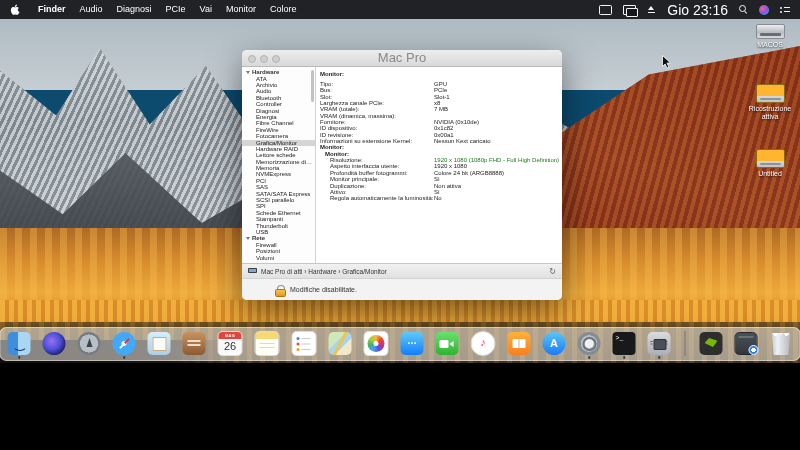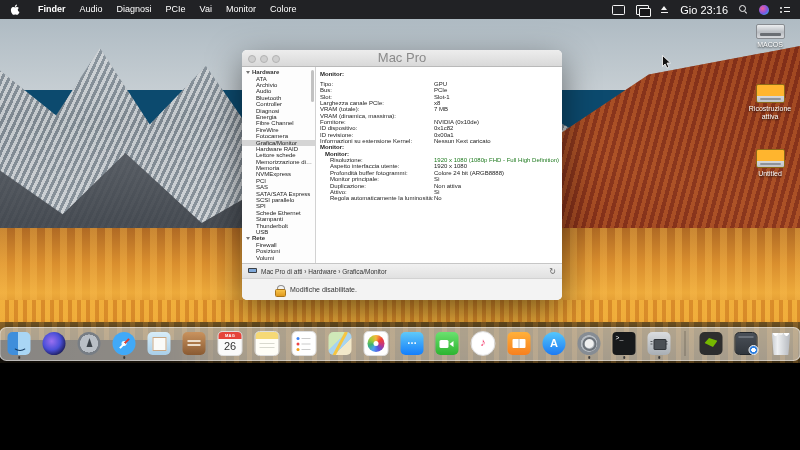--- a/index.html
+++ b/index.html
@@ -38,21 +38,21 @@
   .menu-item{padding:0 7px;line-height:19px;white-space:nowrap;}
   .menu-item.bold{font-weight:700;}
   .mb-right{margin-left:auto;display:flex;align-items:center;gap:11px;padding-right:10px;}
   .mi{position:relative;display:inline-block;opacity:.95;}
   .mi-display{width:11px;height:8px;border:1px solid #fff;border-radius:1.5px;}
   .mi-mirror{width:11px;height:8px;border:1px solid #fff;border-radius:1px;}
   .mi-mirror::after{content:"";position:absolute;left:2px;top:2px;width:10px;height:7px;background:rgba(23,23,25,1);border:1px solid #fff;border-radius:1px;}
   .mi-eject{width:9px;height:8px;}
   .mi-eject::before{content:"";position:absolute;left:1px;top:0;border-left:3.5px solid transparent;border-right:3.5px solid transparent;border-bottom:4px solid #fff;}
   .mi-eject::after{content:"";position:absolute;left:1px;top:6px;width:7px;height:1.5px;background:#fff;}
-  .clock{font-size:11px;}
+  .clock{font-size:14px;}
   .mi-search{width:9px;height:9px;}
   .mi-search::before{content:"";position:absolute;left:0;top:0;width:5px;height:5px;border:1.3px solid #fff;border-radius:50%;}
   .mi-search::after{content:"";position:absolute;left:6px;top:6px;width:3px;height:1.4px;background:#fff;transform:rotate(45deg);transform-origin:0 0;}
   .mi-siri{width:10px;height:10px;border-radius:50%;
     background:radial-gradient(circle at 35% 35%,#ff5fa2,#7b5cf0 55%,#2bd1f0 90%);}
   .mi-notif{width:10px;height:8px;}
   .mi-notif::before{content:"";position:absolute;left:0;top:1px;width:2px;height:2px;background:#fff;border-radius:50%;box-shadow:0 4px 0 #fff;}
   .mi-notif::after{content:"";position:absolute;left:4px;top:1.5px;width:6px;height:1.3px;background:#fff;box-shadow:0 4px 0 #fff;}
 
   

